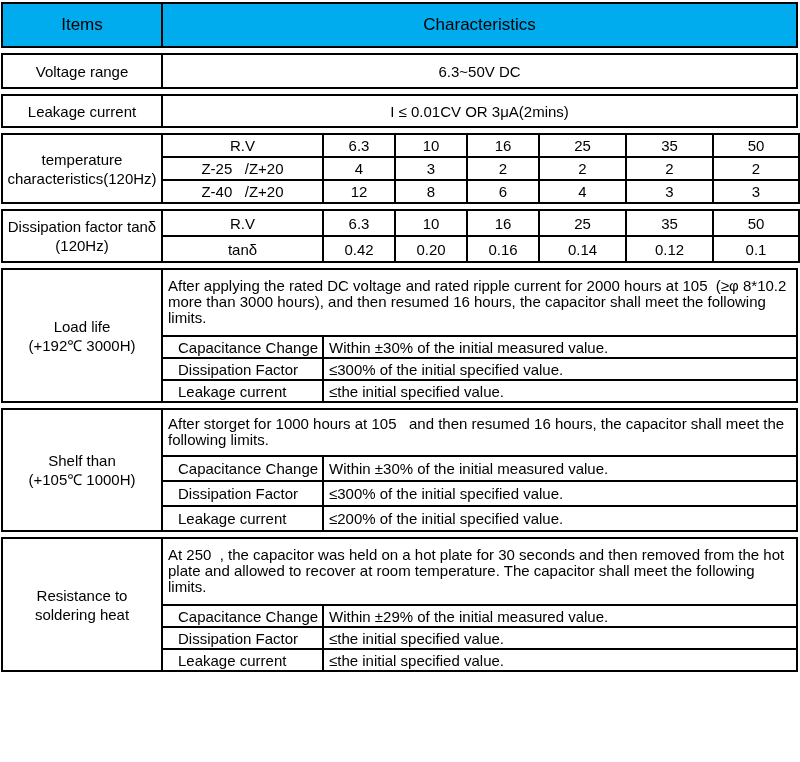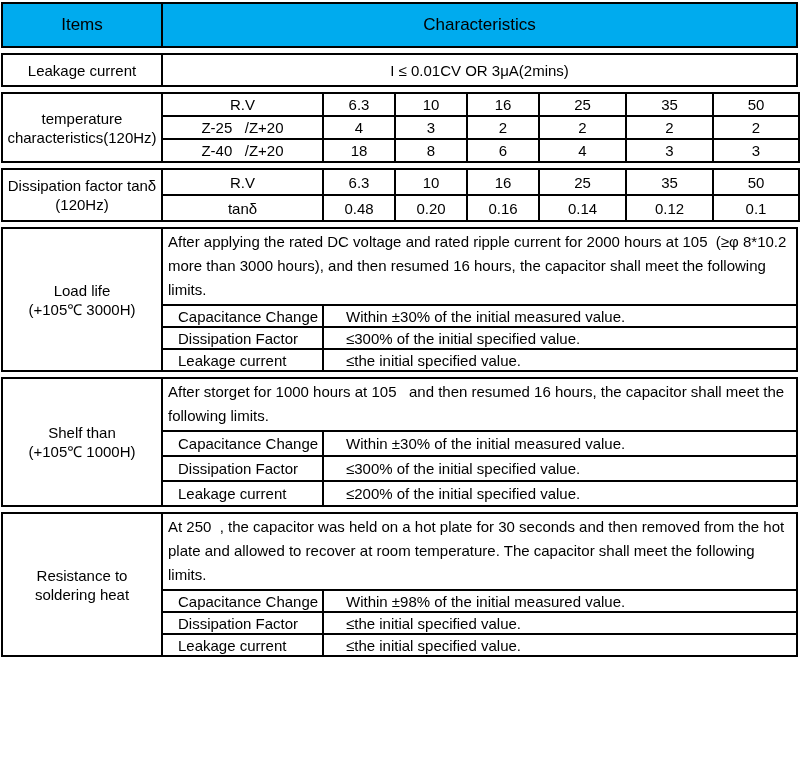--- a/index.html
+++ b/index.html
@@ -45,25 +45,25 @@
   td.label { text-align: center; line-height: 19px; margin-top: 26px; }
   
   table.grid td.num { height: 21px; text-align: center; }
   table.diss td.num { height: 24px; text-align: center; }
   
   td.para {
     height: 62px;
     text-align: left;
     vertical-align: middle;
     padding: 1px 6px 2px 5px;
-    line-height: 24px;
+    line-height: 16px;
   }
   td.para.two-line { height: 42px; }
   td.lname { height: 20px; text-align: left; padding-left: 15px; }
-  td.lval  { height: 20px; text-align: left; padding-left: 22px; }
+  td.lval  { height: 20px; text-align: left; padding-left: 5px; }
   table.shelf td.lname, table.shelf td.lval { height: 23px; }
 </style>
 </head>
 <body>
 
 <div class="page">
 
   <table class="sec hdr">
     <colgroup>
         <col style="width:160px">
@@ -71,20 +71,32 @@
       </colgroup>
     <tbody>
         <tr>
       <td>Items</td>
       <td>Characteristics</td>
     </tr>
   </tbody>
     </table>
 
 
+  <table class="sec r-simple">
+    <colgroup>
+        <col style="width:160px">
+        <col>
+      </colgroup>
+    <tbody>
+        <tr>
+      <td>Voltage range</td>
+      <td>6.3~50V DC</td>
+    </tr>
+  </tbody>
+    </table>
 
 
   <table class="sec r-leak">
     <colgroup>
         <col style="width:160px">
         <col>
       </colgroup>
     <tbody>
         <tr>
       <td>Leakage current</td>
@@ -122,21 +134,21 @@
       <td class="num">Z-25&nbsp;&nbsp;&nbsp;/Z+20</td>
       <td class="num">4</td>
       <td class="num">3</td>
       <td class="num">2</td>
       <td class="num">2</td>
       <td class="num">2</td>
       <td class="num">2</td>
     </tr>
     <tr>
       <td class="num">Z-40&nbsp;&nbsp;&nbsp;/Z+20</td>
-      <td class="num">18</td>
+      <td class="num">12</td>
       <td class="num">8</td>
       <td class="num">6</td>
       <td class="num">4</td>
       <td class="num">3</td>
       <td class="num">3</td>
     </tr>
   </tbody>
     </table>
 
   <table class="sec diss">
@@ -159,41 +171,41 @@
       <td class="num">R.V</td>
       <td class="num">6.3</td>
       <td class="num">10</td>
       <td class="num">16</td>
       <td class="num">25</td>
       <td class="num">35</td>
       <td class="num">50</td>
     </tr>
     <tr>
       <td class="num">tanδ</td>
-      <td class="num">0.48</td>
+      <td class="num">0.42</td>
       <td class="num">0.20</td>
       <td class="num">0.16</td>
       <td class="num">0.14</td>
       <td class="num">0.12</td>
       <td class="num">0.1</td>
     </tr>
   </tbody>
     </table>
 
   <table class="sec life">
     <colgroup>
         <col style="width:160px">
         <col style="width:161px">
         <col>
       </colgroup>
     <tbody>
         <tr>
       <td class="label" rowspan="4">
         <div>Load life</div>
-        <div>(+105℃ 3000H)</div>
+        <div>(+192℃ 3000H)</div>
       </td>
       <td class="para" colspan="2">After applying the rated DC voltage and rated ripple current for 2000 hours at 105&nbsp;&nbsp;(≥φ 8*10.2 more than 3000 hours), and then resumed 16 hours, the capacitor shall meet the following limits.</td>
     </tr>
     <tr>
       <td class="lname">Capacitance Change</td>
       <td class="lval">Within ±30% of the initial measured value.</td>
     </tr>
     <tr>
       <td class="lname">Dissipation Factor</td>
       <td class="lval">≤300% of the initial specified value.</td>
@@ -243,21 +255,21 @@
     <tbody>
         <tr>
       <td class="label" rowspan="4">
         <div>Resistance to</div>
         <div>soldering heat</div>
       </td>
       <td class="para" colspan="2">At 250&nbsp;&nbsp;, the capacitor was held on a hot plate for 30 seconds and then removed from the hot plate and allowed to recover at room temperature. The capacitor shall meet the following limits.</td>
     </tr>
     <tr>
       <td class="lname">Capacitance Change</td>
-      <td class="lval">Within ±98% of the initial measured value.</td>
+      <td class="lval">Within ±29% of the initial measured value.</td>
     </tr>
     <tr>
       <td class="lname">Dissipation Factor</td>
       <td class="lval">≤the initial specified value.</td>
     </tr>
     <tr>
       <td class="lname">Leakage current</td>
       <td class="lval">≤the initial specified value.</td>
     </tr>
   </tbody>

